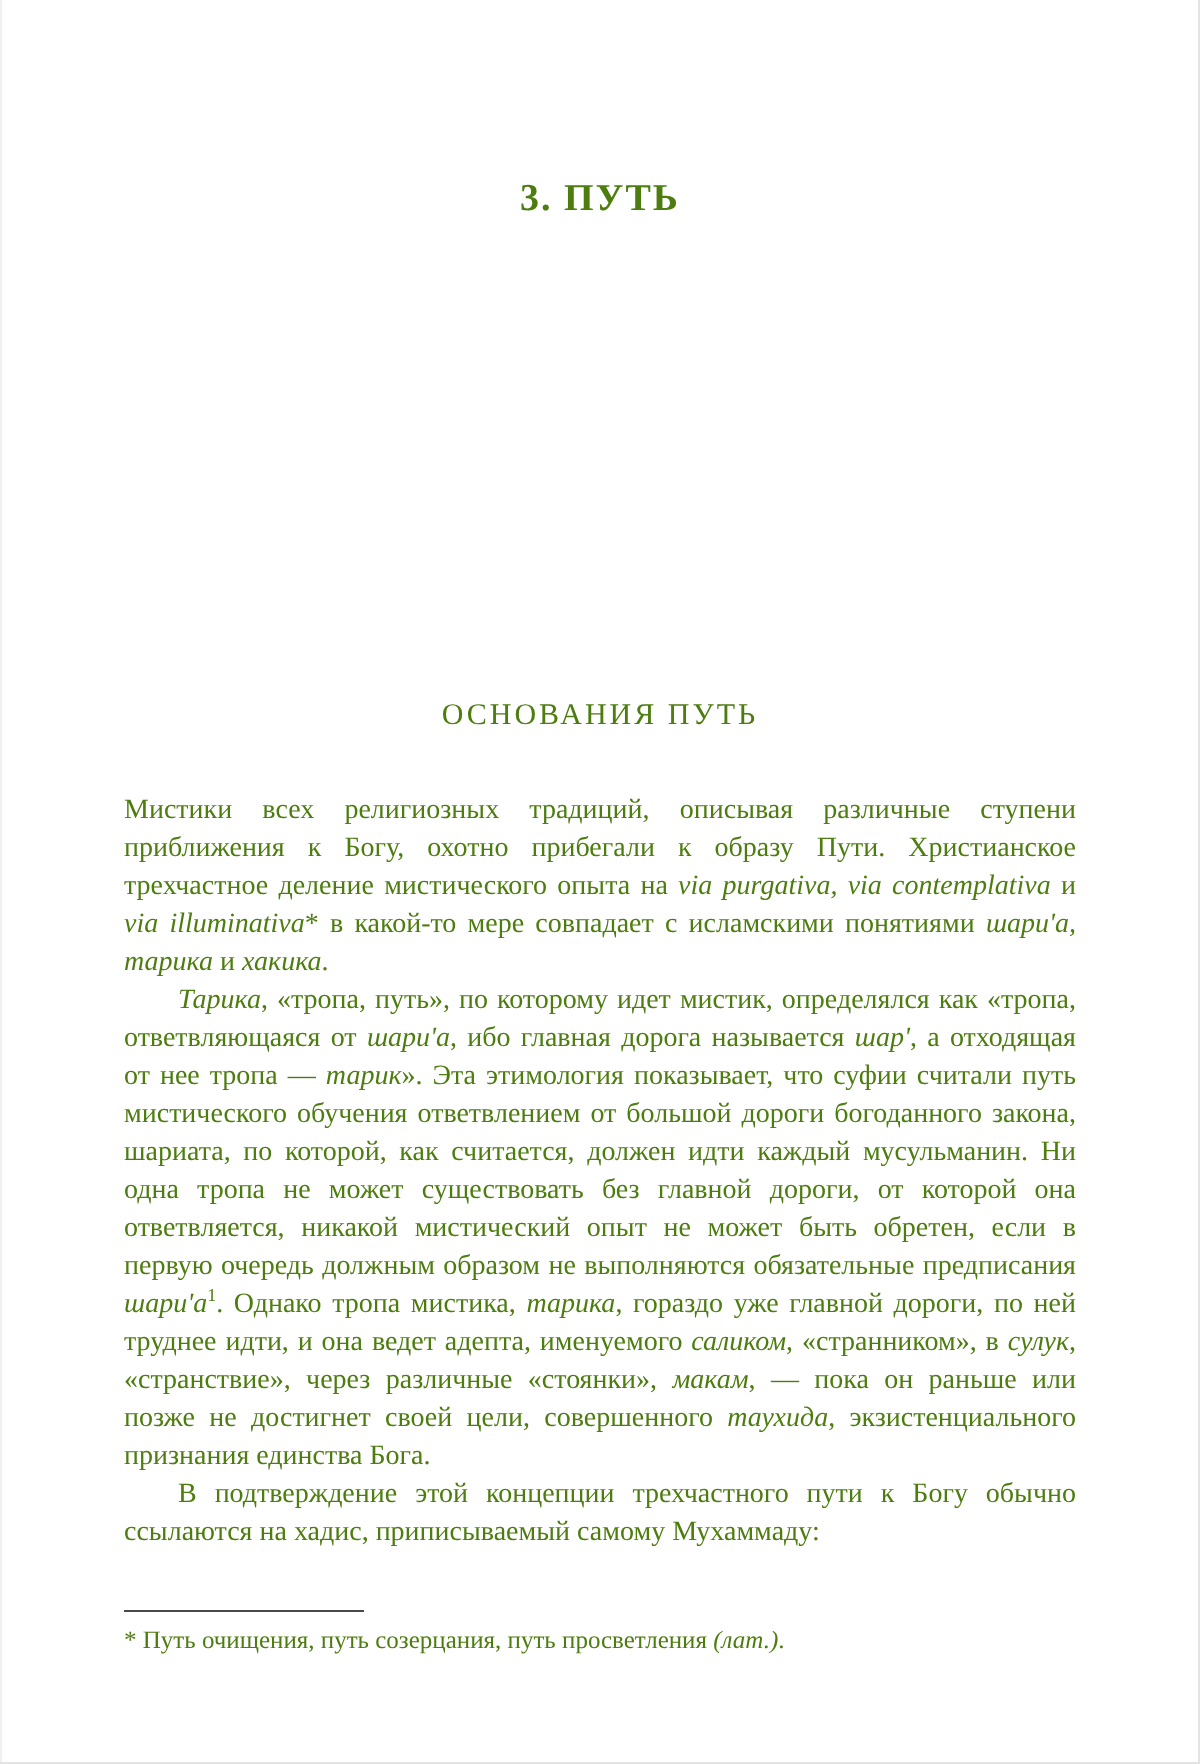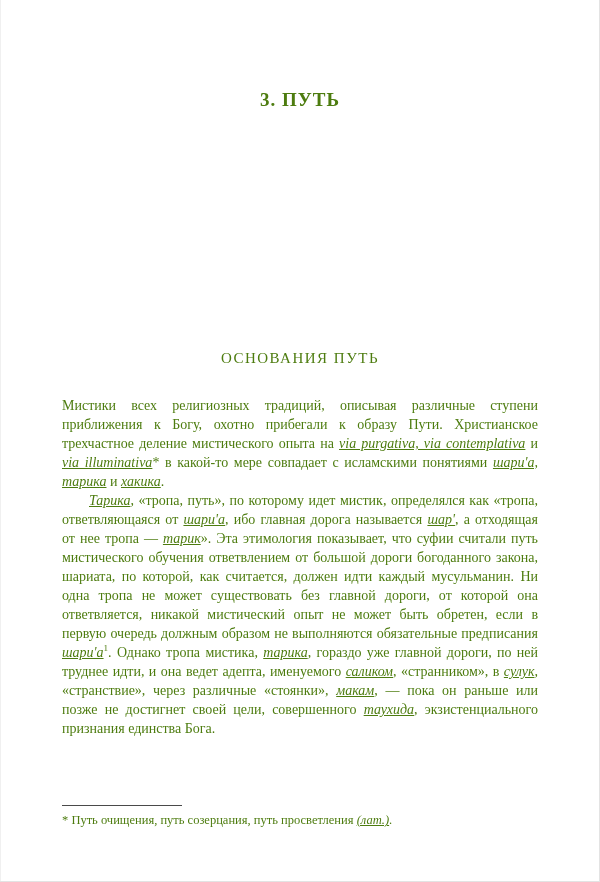--- a/index.html
+++ b/index.html
@@ -44,21 +44,20 @@
     text-align: justify;
   }
   .para {
     margin: 0;
   }
   .para.indent {
     text-indent: 27px;
   }
   .it {
     font-style: italic;
-    text-decoration: underline;
   }
   sup {
     font-size: 0.65em;
     line-height: 0;
   }
   .footnote-block {
     position: absolute;
     left: 62px;
     right: 62px;
     top: 805px;
@@ -79,19 +78,20 @@
 <body>
 
 <div class="page">
   <h1 class="chapter-title">3. ПУТЬ</h1>
 
   <h2 class="section-heading">ОСНОВАНИЯ ПУТЬ</h2>
 
   <div class="body-text" id="paragraphs">
       <p class="para"><span>Мистики всех религиозных традиций, описывая различные ступени приближения к Богу, охотно прибегали к образу Пути. Христианское трехчастное деление мистического опыта на </span><span class="it">via purgativa, via contemplativa</span><span> и </span><span class="it">via illuminativa</span><span>* в какой-то мере совпадает с исламскими понятиями </span><span class="it">шари'а, тарика</span><span> и </span><span class="it">хакика</span><span>.</span></p>
       <p class="para indent"><span class="it">Тарика</span><span>, «тропа, путь», по которому идет мистик, определялся как «тропа, ответвляющаяся от </span><span class="it">шари'а</span><span>, ибо главная дорога называется </span><span class="it">шар'</span><span>, а отходящая от нее тропа — </span><span class="it">тарик</span><span>». Эта этимология показывает, что суфии считали путь мистического обучения ответвлением от большой дороги богоданного закона, шариата, по которой, как считается, должен идти каждый мусульманин. Ни одна тропа не может существовать без главной дороги, от которой она ответвляется, никакой мистический опыт не может быть обретен, если в первую очередь должным образом не выполняются обязательные предписания </span><span class="it">шари'а</span><sup>1</sup><span>. Однако тропа мистика, </span><span class="it">тарика</span><span>, гораздо уже главной дороги, по ней труднее идти, и она ведет адепта, именуемого </span><span class="it">саликом</span><span>, «странником», в </span><span class="it">сулук</span><span>, «странствие», через различные «стоянки», </span><span class="it">макам</span><span>, — пока он раньше или позже не достигнет своей цели, совершенного </span><span class="it">таухида</span><span>, экзистенциального признания единства Бога.</span></p>
+      <p class="para indent"><span>В подтверждение этой концепции трехчастного пути к Богу обычно ссылаются на хадис, приписываемый самому Мухаммаду:</span></p>
     </div>
 
   <div class="footnote-block">
     <div class="footnote-rule"></div>
     <p class="footnote" id="footnote"><span>* Путь очищения, путь созерцания, путь просветления </span><span class="it">(лат.)</span><span>.</span></p>
   </div>
 </div>
 
 </body></html>

